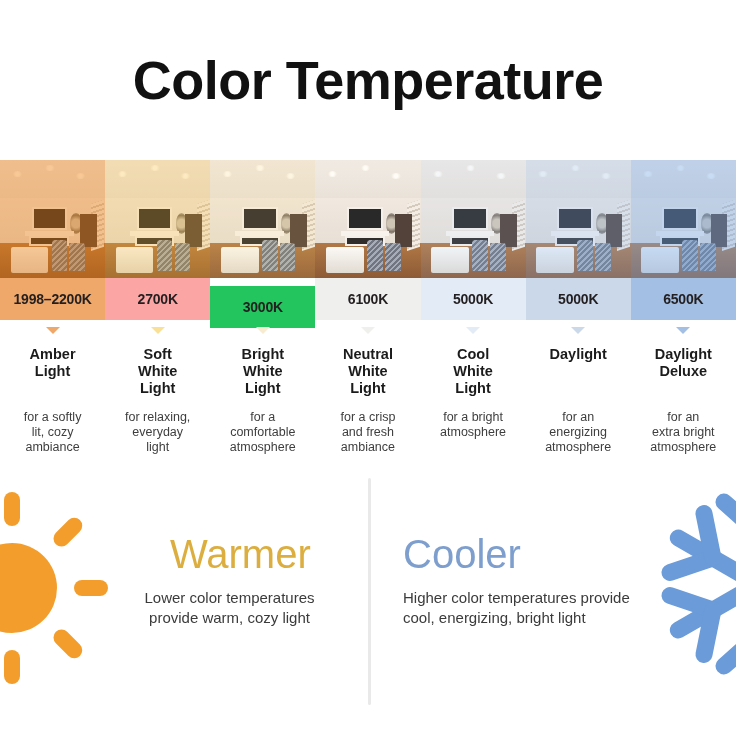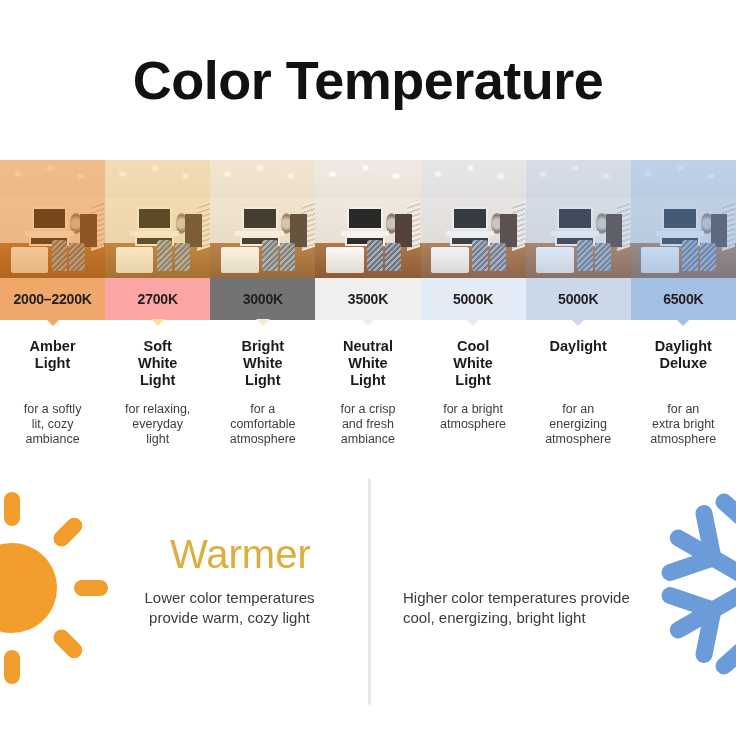--- a/index.html
+++ b/index.html
@@ -413,30 +413,30 @@
           <div class="downlight dl2"></div>
           <div class="downlight dl3"></div>
           <div class="tint" style="background:rgba(135,180,240,0.46)"></div>
         </div>
       </div>
     </div>
   </div>
 
 <div class="strip" id="swatch-strip">
     <div class="col">
-      <div class="swatch k-small" style="background: rgb(239, 168, 105);">2000–2200K</div>
+      <div class="swatch k-small" style="background: rgb(239, 168, 105);">1998–2200K</div>
     </div>
     <div class="col">
       <div class="swatch" style="background: #fca5a5;">2700K</div>
     </div>
     <div class="col">
-      <div class="swatch" style="background: #737373;">3000K</div>
-    </div>
-    <div class="col">
-      <div class="swatch" style="background: rgb(239, 239, 238);">3500K</div>
+      <div class="swatch" style="background: #22c55e; margin-top: 8px;">3000K</div>
+    </div>
+    <div class="col">
+      <div class="swatch" style="background: rgb(239, 239, 238);">6100K</div>
     </div>
     <div class="col">
       <div class="swatch" style="background: rgb(227, 235, 246);">5000K</div>
     </div>
     <div class="col">
       <div class="swatch" style="background: rgb(203, 216, 234);">5000K</div>
     </div>
     <div class="col">
       <div class="swatch" style="background: rgb(163, 191, 228);">6500K</div>
     </div>
@@ -529,20 +529,21 @@
           <rect x="92" y="4" width="16" height="34" rx="8" transform="rotate(-45 100 100)"></rect>
           <rect x="92" y="162" width="16" height="34" rx="8" transform="rotate(-45 100 100)"></rect>
         </g>
       </svg>
     </div>
     <div class="heading warm">Warmer</div>
     <div class="blurb warm">Lower color temperatures provide warm, cozy light</div>
   </div>
 
   <div class="half right">
+    <div class="heading cool">Cooler</div>
     <div class="blurb cool">Higher color temperatures provide cool, energizing, bright light</div>
     <div class="snow">
       <svg viewBox="0 0 200 200" width="200" height="200" aria-hidden="true">
         <g stroke="#6B9BD8" stroke-width="17" stroke-linecap="round" fill="none">
           <g>
             <line x1="100" y1="8" x2="100" y2="192"></line>
             <line x1="100" y1="48" x2="66" y2="18"></line>
             <line x1="100" y1="48" x2="134" y2="18"></line>
             <line x1="100" y1="152" x2="66" y2="182"></line>
             <line x1="100" y1="152" x2="134" y2="182"></line>

